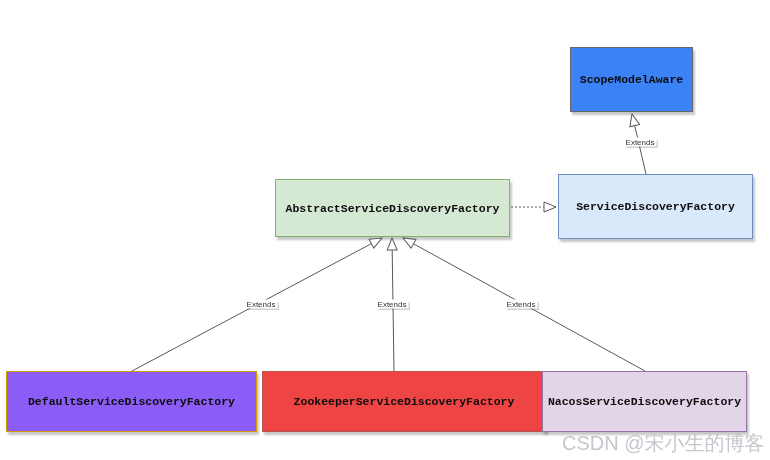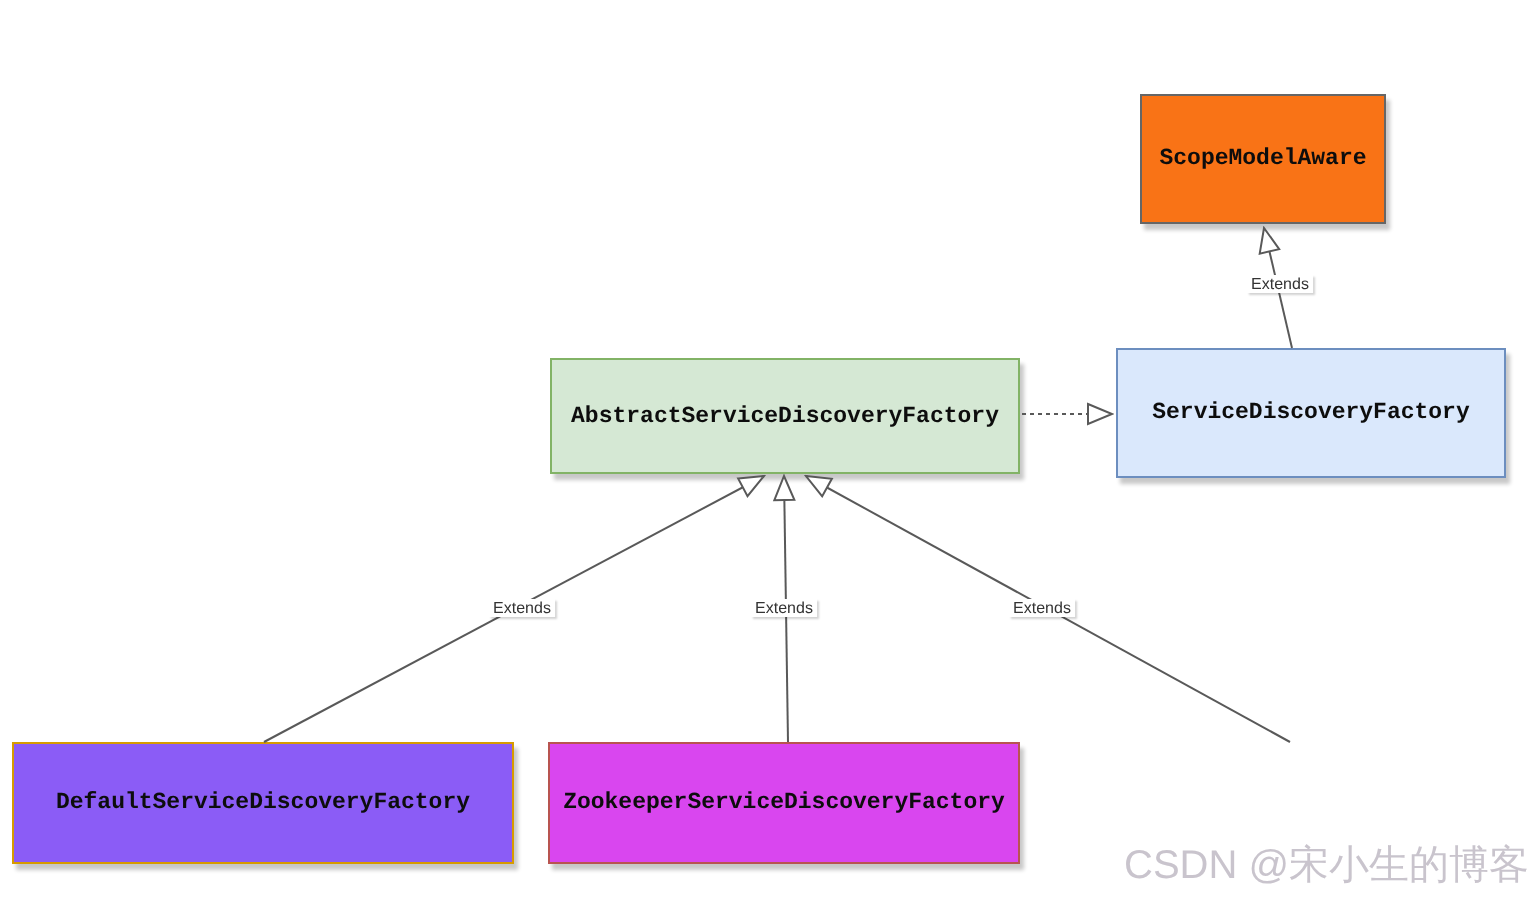--- a/index.html
+++ b/index.html
@@ -40,49 +40,52 @@
     color:#333333;
     font-size:8px;
     line-height:9px;
     padding:0 2px;
     box-shadow:1px 1px 1px rgba(0,0,0,0.18);
     z-index:3;
     white-space:nowrap;
   }
   #watermark{
     position:absolute;
-    left:562px;top:421px;
+    left:562px;top:431px;
     font-size:20px;
     line-height:24px;
     color:#c5c0c9;
     opacity:0.92;
     z-index:4;
     white-space:nowrap;
     font-family:"Liberation Sans","DejaVu Sans",sans-serif;
   }
 </style>
 </head>
 <body>
 
 <div id="canvas">
 
-  <div class="uml-node" style="left: 570px; top: 47px; width: 123px; height: 65px; background: #f97316; border-color: rgb(102, 102, 102);">
+  <div class="uml-node" style="left: 570px; top: 47px; width: 123px; height: 65px; background: #3b82f6; border-color: rgb(102, 102, 102);">
     <span class="node-label">ScopeModelAware</span>
   </div>
   <div class="uml-node" style="left: 275px; top: 179px; width: 235px; height: 58px; background: rgb(213, 232, 212); border-color: rgb(130, 179, 102); justify-content: center;">
     <span class="node-label">AbstractServiceDiscoveryFactory</span>
   </div>
   <div class="uml-node" style="left: 558px; top: 174px; width: 195px; height: 65px; background: rgb(218, 232, 252); border-color: rgb(108, 142, 191);">
     <span class="node-label">ServiceDiscoveryFactory</span>
   </div>
   <div class="uml-node" style="left: 6px; top: 371px; width: 251px; height: 61px; background: #8b5cf6; border-color: rgb(215, 155, 0); align-items: center;">
     <span class="node-label">DefaultServiceDiscoveryFactory</span>
   </div>
-  <div class="uml-node" style="left: 274px; top: 371px; width: 236px; height: 61px; background: #d946ef; border-color: rgb(184, 84, 80);">
+  <div class="uml-node" style="left: 262px; top: 371px; width: 284px; height: 61px; background: #ef4444; border-color: rgb(184, 84, 80);">
     <span class="node-label">ZookeeperServiceDiscoveryFactory</span>
+  </div>
+  <div class="uml-node" style="left: 542px; top: 371px; width: 205px; height: 61px; background: rgb(225, 213, 231); border-color: rgb(150, 115, 166);">
+    <span class="node-label">NacosServiceDiscoveryFactory</span>
   </div>
 
   <svg id="edges" width="770" height="460">
     <defs>
       <marker id="hollowTriangle" viewBox="0 0 14 12" refX="13" refY="6" markerWidth="14" markerHeight="12" markerUnits="userSpaceOnUse" orient="auto">
         <path d="M1,1 L13,6 L1,11 Z" fill="#ffffff" stroke="#595959" stroke-width="1"></path>
       </marker>
     </defs>
      ScopeModelAware --&gt;
     <line x1="646" y1="174" x2="632" y2="114" marker-end="url(#hollowTriangle)"></line>

